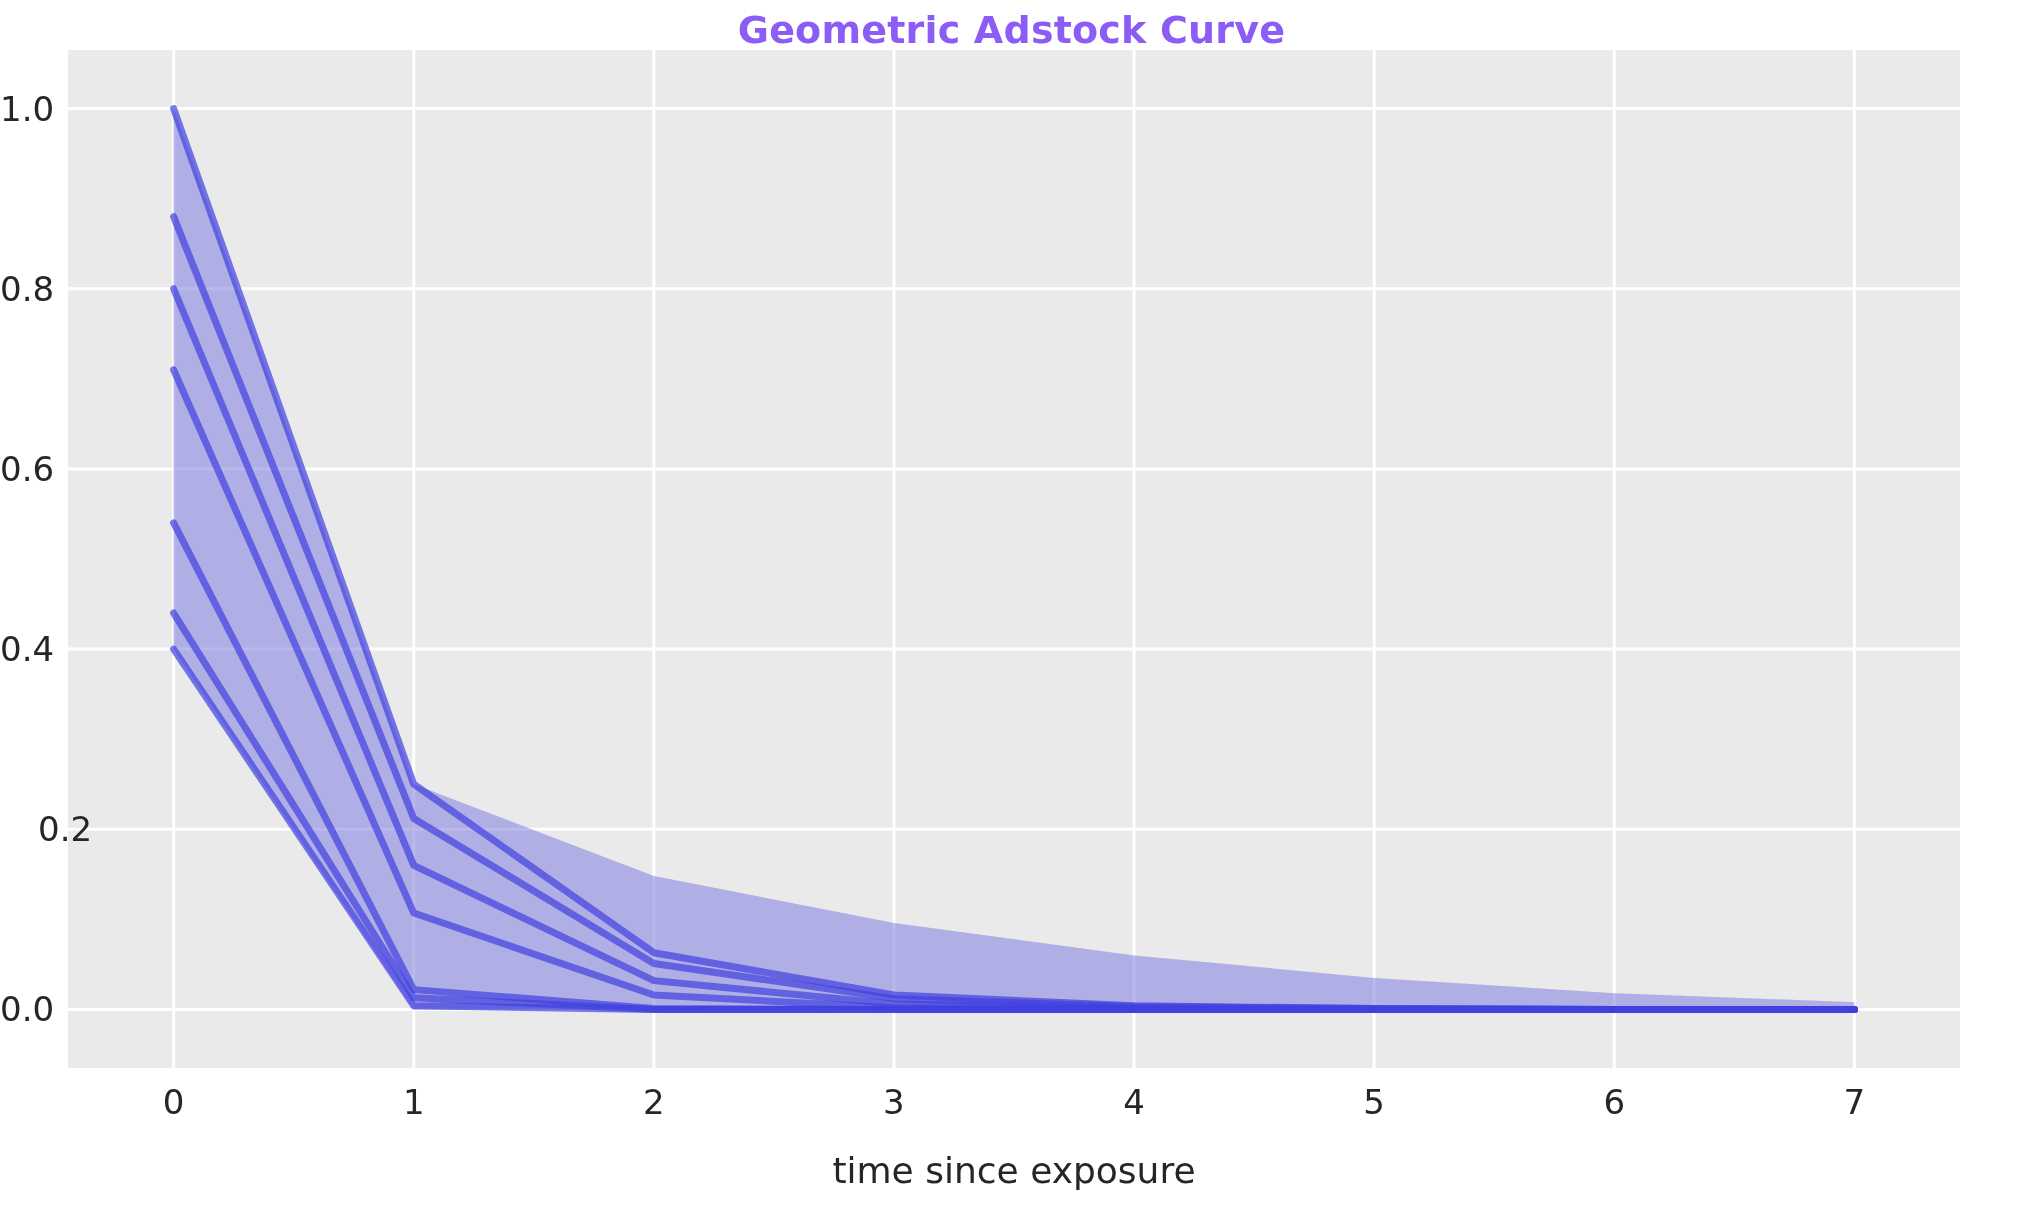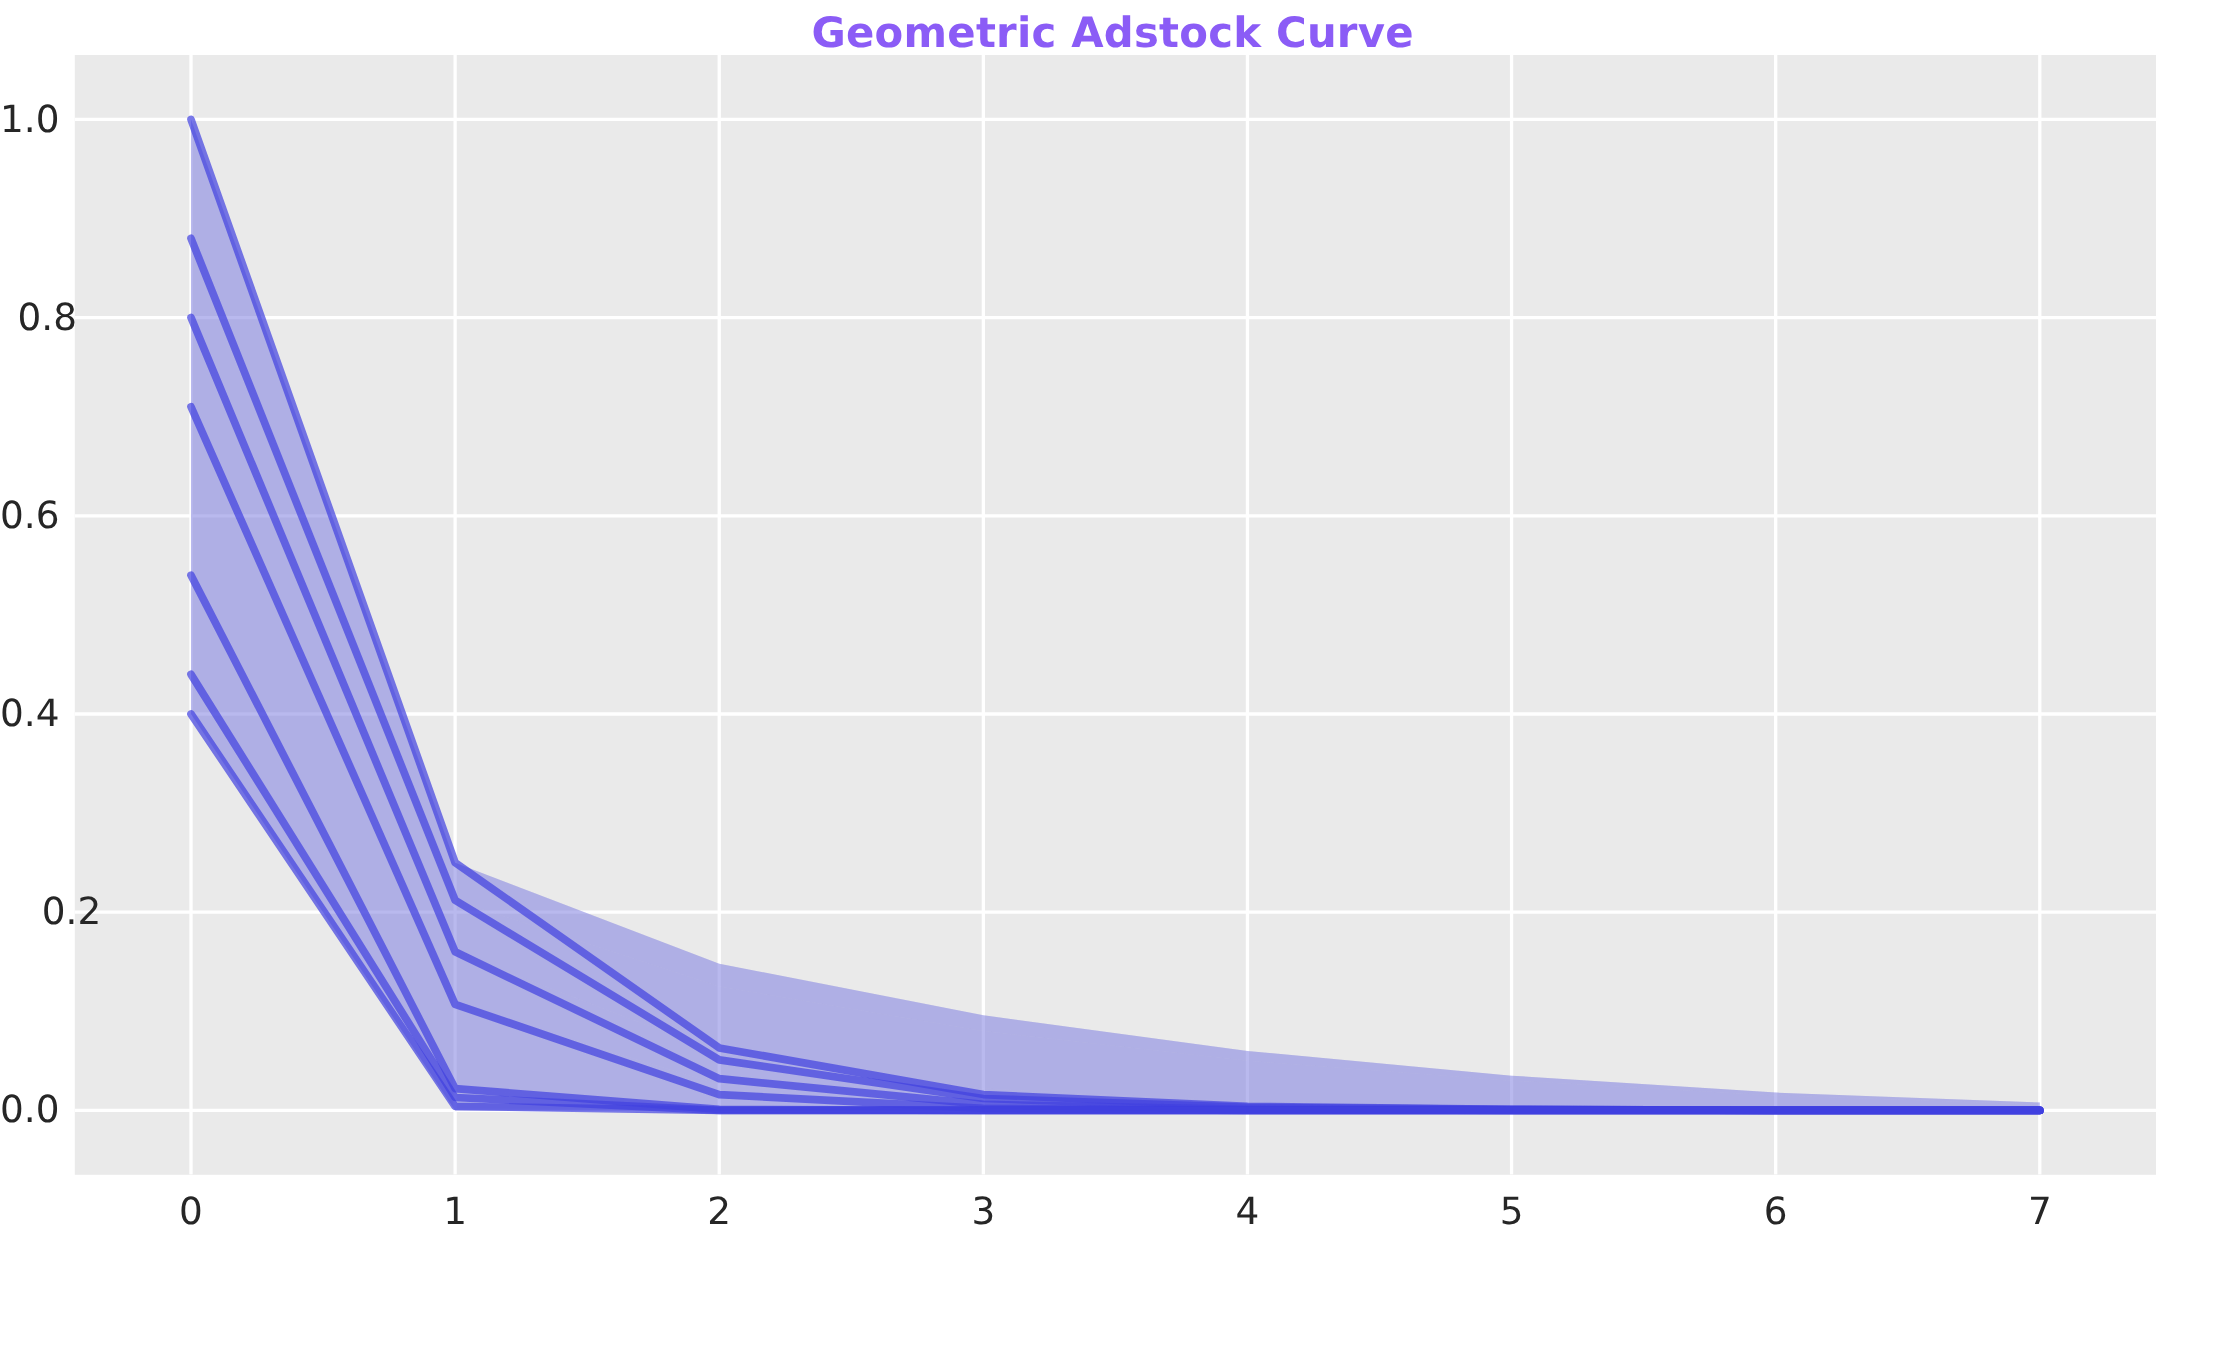--- a/index.html
+++ b/index.html
@@ -48,21 +48,20 @@
     height: 100%;
     display: block;
   }
   .tick-label {
     position: absolute;
     color: #262626;
     font-size: 34px;
     white-space: nowrap;
   }
   .ytick {
-    text-align: right;
     transform: translateY(-50%);
   }
   .xtick {
     text-align: center;
     transform: translateX(-50%);
   }
   #xaxis-label {
     position: absolute;
     left: 68px;
     width: 1892px;
@@ -132,14 +131,15 @@
       <div class="tick-label xtick" style="left: 173.645px; top: 1082px;">0</div>
       <div class="tick-label xtick" style="left: 413.746px; top: 1082px;">1</div>
       <div class="tick-label xtick" style="left: 653.848px; top: 1082px;">2</div>
       <div class="tick-label xtick" style="left: 893.949px; top: 1082px;">3</div>
       <div class="tick-label xtick" style="left: 1134.05px; top: 1082px;">4</div>
       <div class="tick-label xtick" style="left: 1374.15px; top: 1082px;">5</div>
       <div class="tick-label xtick" style="left: 1614.25px; top: 1082px;">6</div>
       <div class="tick-label xtick" style="left: 1854.36px; top: 1082px;">7</div>
     </div>
 
+  <div id="xaxis-label">time since exposure</div>
 
 </div>
 
 </body></html>

